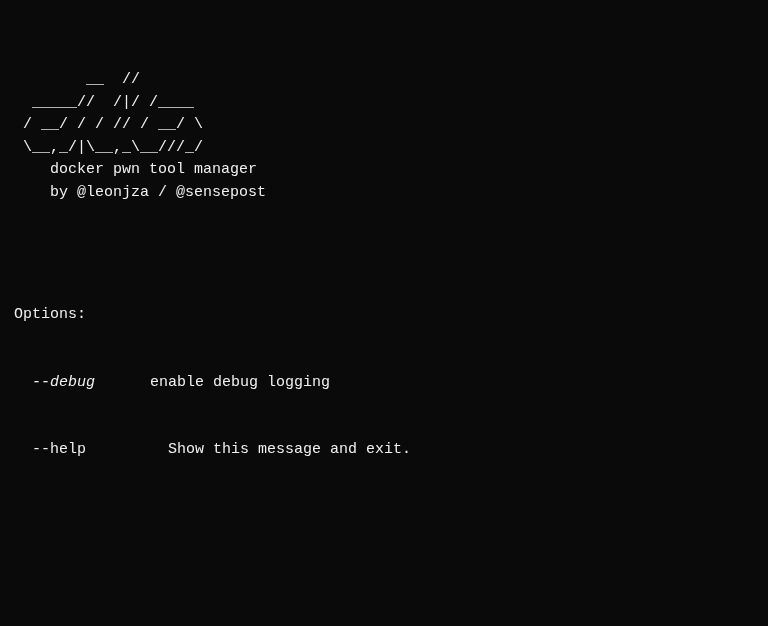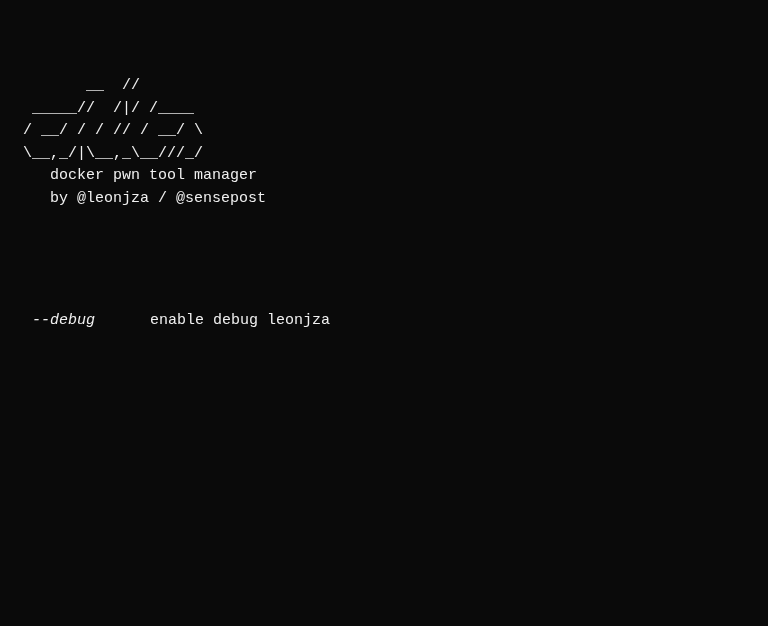--- a/index.html
+++ b/index.html
@@ -21,24 +21,26 @@
     }
 
     .terminal-content {
       white-space: pre;
     }
   </style>
 </head>
 <body>
 
 <div class="terminal-content">
-  <div style="margin-top:20px;"><span>        __  //</span>
+  <div style="margin-top:14px;"><span>        __  //</span>
 <span>  _____//  /|/ /____</span>
 <span> / __/ / / // / __/ \</span>
 <span> \__,_/|\__,_\__///_/</span>
 <span>    docker pwn tool manager</span>
 <span>    by @leonjza / @sensepost</span></div>
   <div style="margin-top:10px;">
-    <div>  <span style="min-width:100px;display:inline-block;font-style:italic;">--debug</span><span>  enable debug leonjza</span></div>
+    <div>Options:</div>
+    <div>  <span style="min-width:100px;display:inline-block;font-style:italic;">--debug</span><span>  enable debug logging</span></div>
+    <div>  <span style="min-width:100px;display:inline-block;">--help</span><span>    Show this message and exit.</span></div>
   </div>
   
   
 </div>
 
 </body></html>

